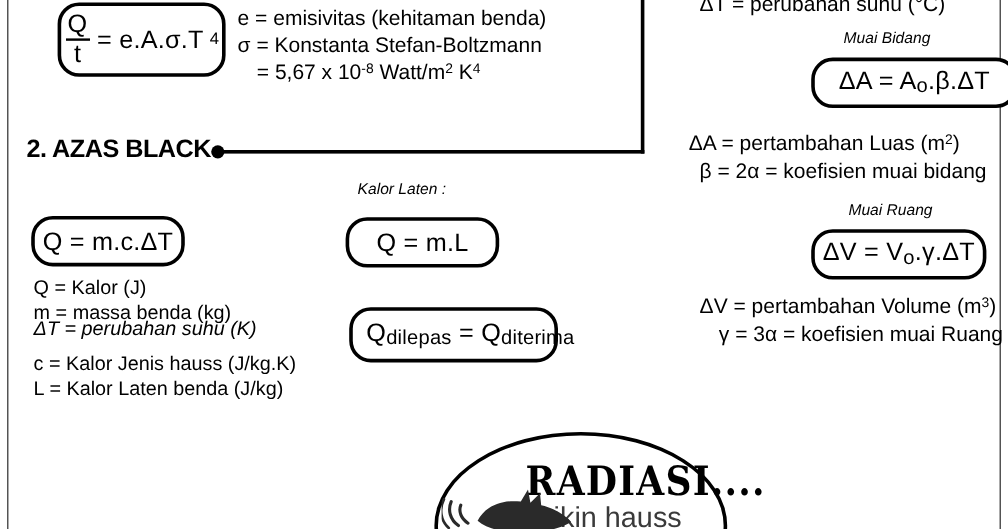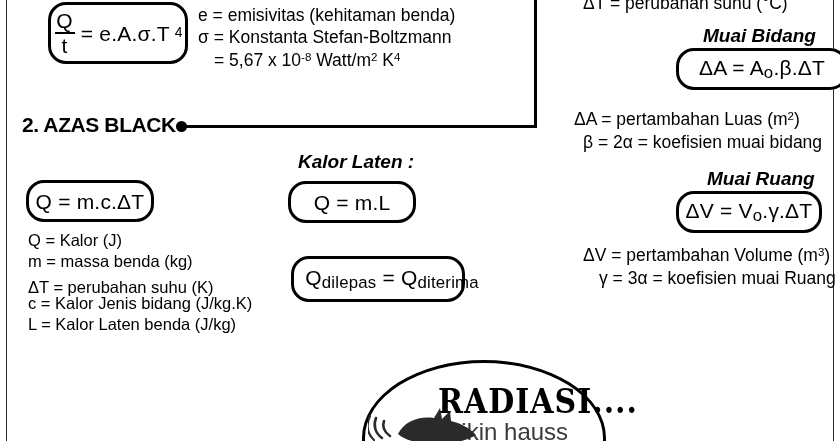--- a/index.html
+++ b/index.html
@@ -50,22 +50,22 @@
   
   .txt {
     position: absolute;
     white-space: nowrap;
     line-height: 1.28;
     font-size: 16.5px;
   }
   .txt.big { font-size: 17.5px; }
   .ital {
     font-style: italic;
-    font-weight: 700;
-    font-size: 19px;
+    font-weight: 400;
+    font-size: 13px;
   }
   .sec-title {
     position: absolute;
     font-weight: bold;
     font-size: 21px;
     letter-spacing: -0.4px;
     font-stretch: condensed;
     white-space: nowrap;
   }
   sup { font-size: .66em; vertical-align: .42em; }
@@ -146,22 +146,22 @@
 
   <div class="sec-title" style="left:22px; top:113px;">2. AZAS BLACK</div>
 
 
   <div class="fbox" style="left:26px; top:180px; width:128px; height:42px;">
     <span class="eq">Q = m.c.ΔT</span>
   </div>
 
   <div class="txt" style="left:28px; top:230px;">Q = Kalor (J)</div>
   <div class="txt" style="left:28px; top:251px;">m = massa benda (kg)</div>
-  <div class="txt" style="left:28px; top:277px;">ΔT = perubahan suhu (K)</div>
-  <div class="txt" style="left:28px; top:293px;">c  = Kalor Jenis bidang (J/kg.K)</div>
+  <div class="txt" style="left:28px; top:264px;font-style:italic;">ΔT = perubahan suhu (K)</div>
+  <div class="txt" style="left:28px; top:293px;">c  = Kalor Jenis hauss (J/kg.K)</div>
   <div class="txt" style="left:28px; top:314px;">L = Kalor Laten benda (J/kg)</div>
 
   <div class="txt ital" style="left:298px; top:150px;">Kalor Laten :</div>
 
   <div class="fbox" style="left:288px; top:181px; width:128px; height:42px;">
     <span class="eq">Q = m.L</span>
   </div>
 
   <div class="fbox" style="left:291px; top:256px; width:174px; height:46px;padding-left:28px;">
     <span class="eq">

